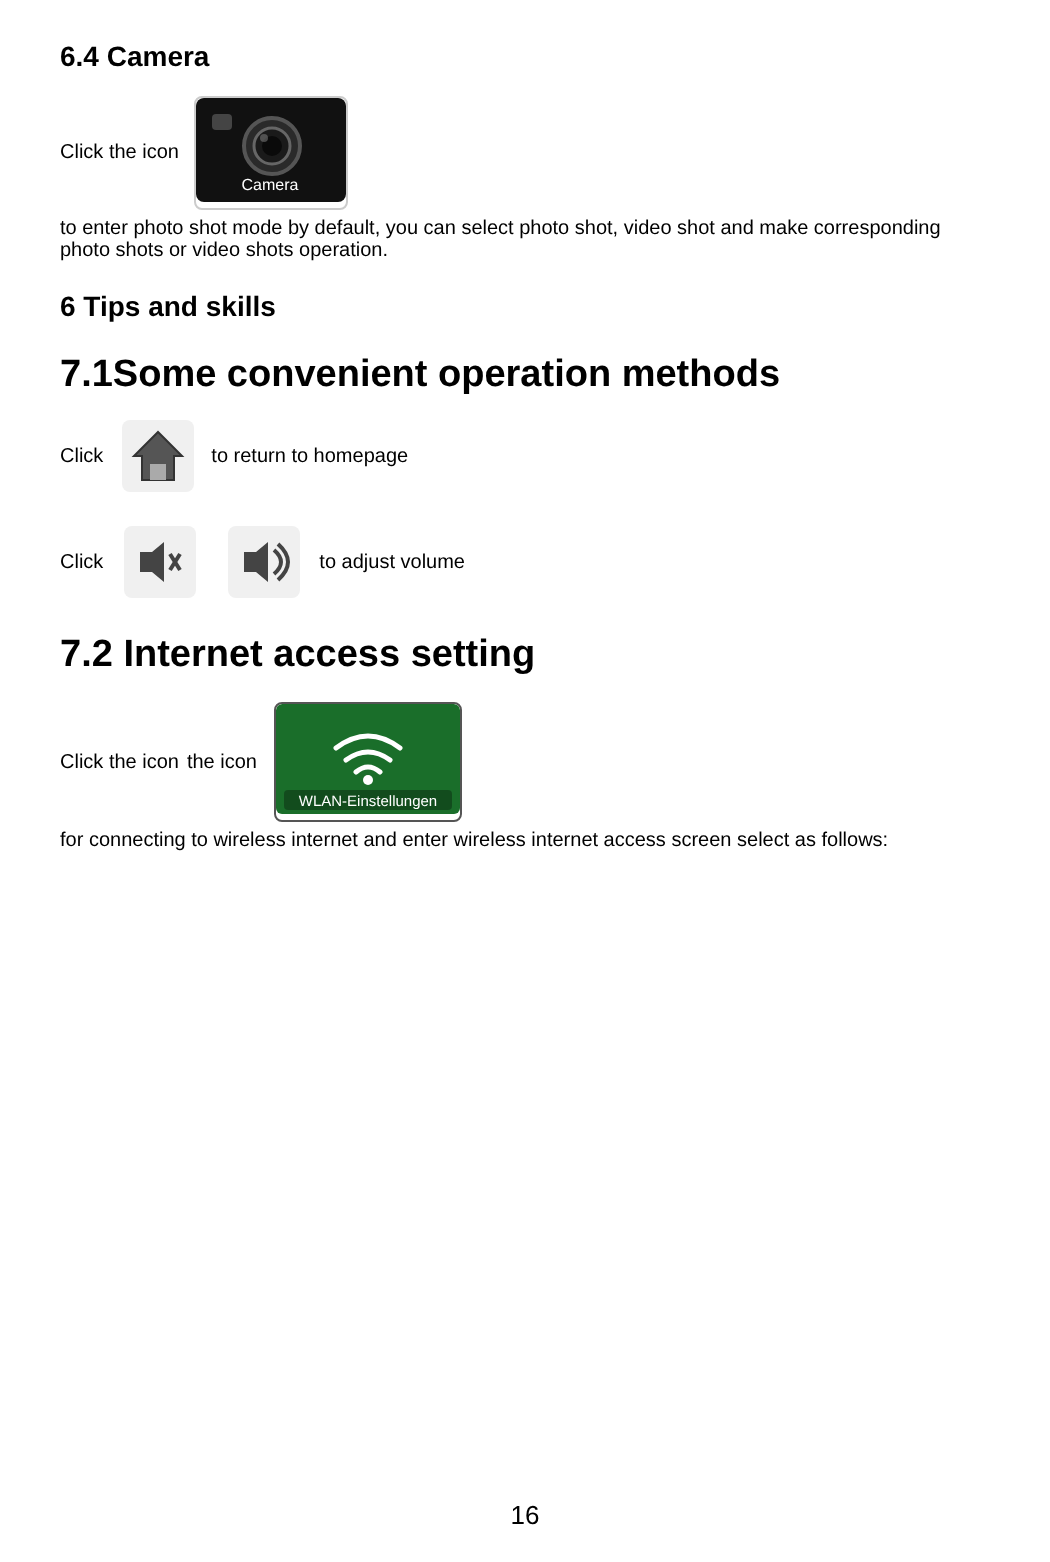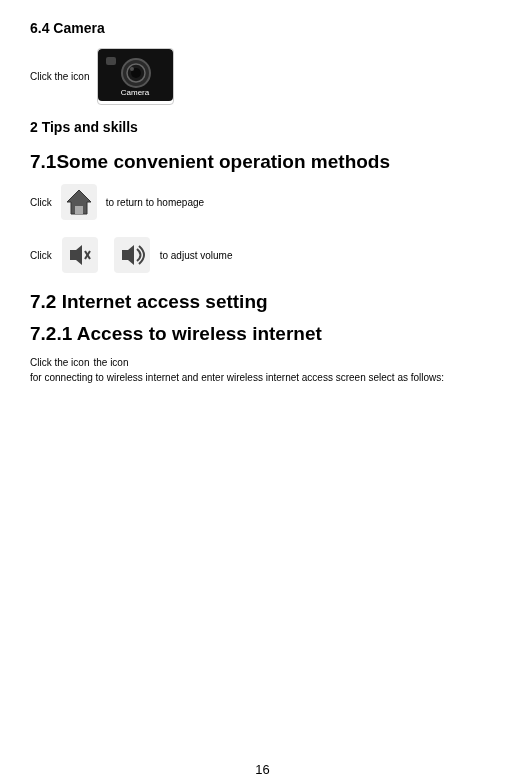--- a/index.html
+++ b/index.html
@@ -71,21 +71,21 @@
 
     .click-text {
       font-size: 10px;
     }
 
     .page-number {
       text-align: center;
       font-size: 13px;
       color: #000;
       position: absolute;
-      bottom: 4px;
+      bottom: 16px;
       left: 50%;
       transform: translateX(-50%);
     }
 
     .border-box-camera {
       display: inline-block;
       border: 1px solid #ccc;
       border-radius: 4px;
       overflow: hidden;
       vertical-align: middle;
@@ -121,25 +121,26 @@
       <svg width="75" height="52" viewBox="0 0 75 52" xmlns="http://www.w3.org/2000/svg">
         <rect width="75" height="52" fill="#111111" rx="4"></rect>
         <rect x="8" y="8" width="10" height="8" fill="#444" rx="2"></rect>
         <ellipse cx="38" cy="24" rx="14" ry="14" fill="#2a2a2a" stroke="#555" stroke-width="2"></ellipse>
         <ellipse cx="38" cy="24" rx="9" ry="9" fill="#1a1a1a" stroke="#666" stroke-width="1.5"></ellipse>
         <ellipse cx="38" cy="24" rx="5" ry="5" fill="#0a0a0a"></ellipse>
         <ellipse cx="34" cy="20" rx="2" ry="2" fill="#888" opacity="0.5"></ellipse>
         <text x="37" y="46" text-anchor="middle" fill="white" font-size="8" font-family="Arial">Camera</text>
       </svg>
     </span>
+    <span class="click-text">to enter photo shot mode by default, you can select photo shot, video shot and make corresponding photo shots or video shots operation.</span>
   </div>
 </div>
 
 <div class="section-gap">
-  <p class="section-heading">2 Tips and skills</p>
+  <p class="section-heading">6 Tips and skills</p>
 </div>
 
 <div class="section-gap">
   <p class="section-subheading">7.1Some convenient operation methods</p>
 
   <div class="click-row">
     <span class="click-text">Click</span>
     <span class="icon-home">
       <svg viewBox="0 0 36 36" xmlns="http://www.w3.org/2000/svg">
         <rect width="36" height="36" fill="#f0f0f0" rx="4"></rect>
@@ -170,22 +171,34 @@
     </span>
     <span class="click-text">to adjust volume</span>
   </div>
 </div>
 
 <div class="small-gap">
   <p class="section-subheading">7.2 Internet access setting</p>
 </div>
 
 <div class="section-gap">
-  <p class="section-subheading">7.2.1 Access to wireless internet</p>
 
   <div class="click-row" style="align-items: center; margin-top: 12px;">
     <span class="click-text">Click the icon</span>
     <span class="click-text"> the icon</span>
+    <span class="border-box-wlan">
+      <svg width="92" height="55" viewBox="0 0 92 55" xmlns="http://www.w3.org/2000/svg">
+        <rect width="92" height="55" fill="#1a6e2a" rx="3"></rect>
+
+        <path d="M30,22 Q46,10 62,22" fill="none" stroke="white" stroke-width="2.5" stroke-linecap="round"></path>
+        <path d="M35,28 Q46,20 57,28" fill="none" stroke="white" stroke-width="2.5" stroke-linecap="round"></path>
+        <path d="M40,34 Q46,29 52,34" fill="none" stroke="white" stroke-width="2.5" stroke-linecap="round"></path>
+        <circle cx="46" cy="38" r="2.5" fill="white"></circle>
+
+        <rect x="4" y="43" width="84" height="10" fill="rgba(0,0,0,0.3)" rx="2"></rect>
+        <text x="46" y="51" text-anchor="middle" fill="white" font-size="7.5" font-family="Arial">WLAN-Einstellungen</text>
+      </svg>
+    </span>
     <span class="click-text">for connecting to wireless internet and enter wireless internet access screen select as follows:</span>
   </div>
 </div>
 
 <div class="page-number">16</div>
 
 </body></html>

